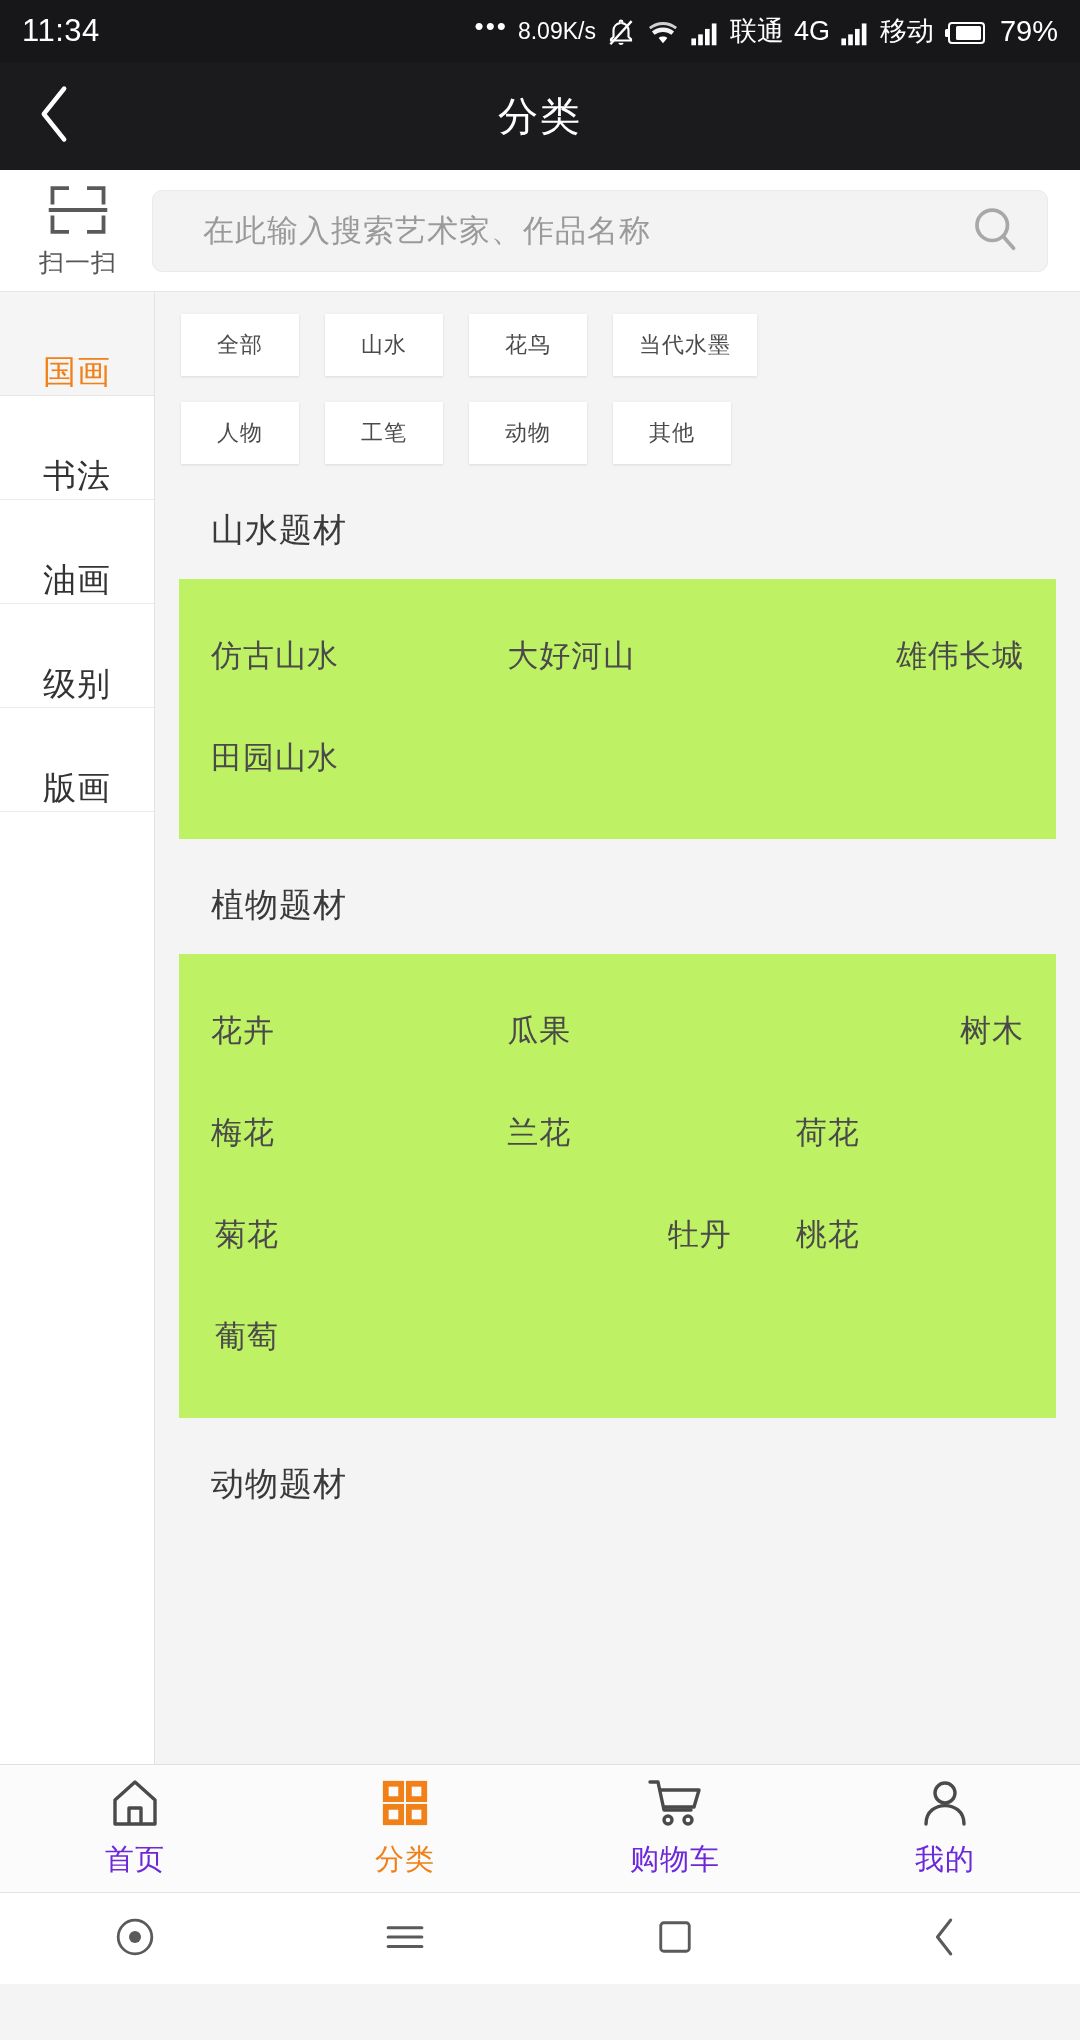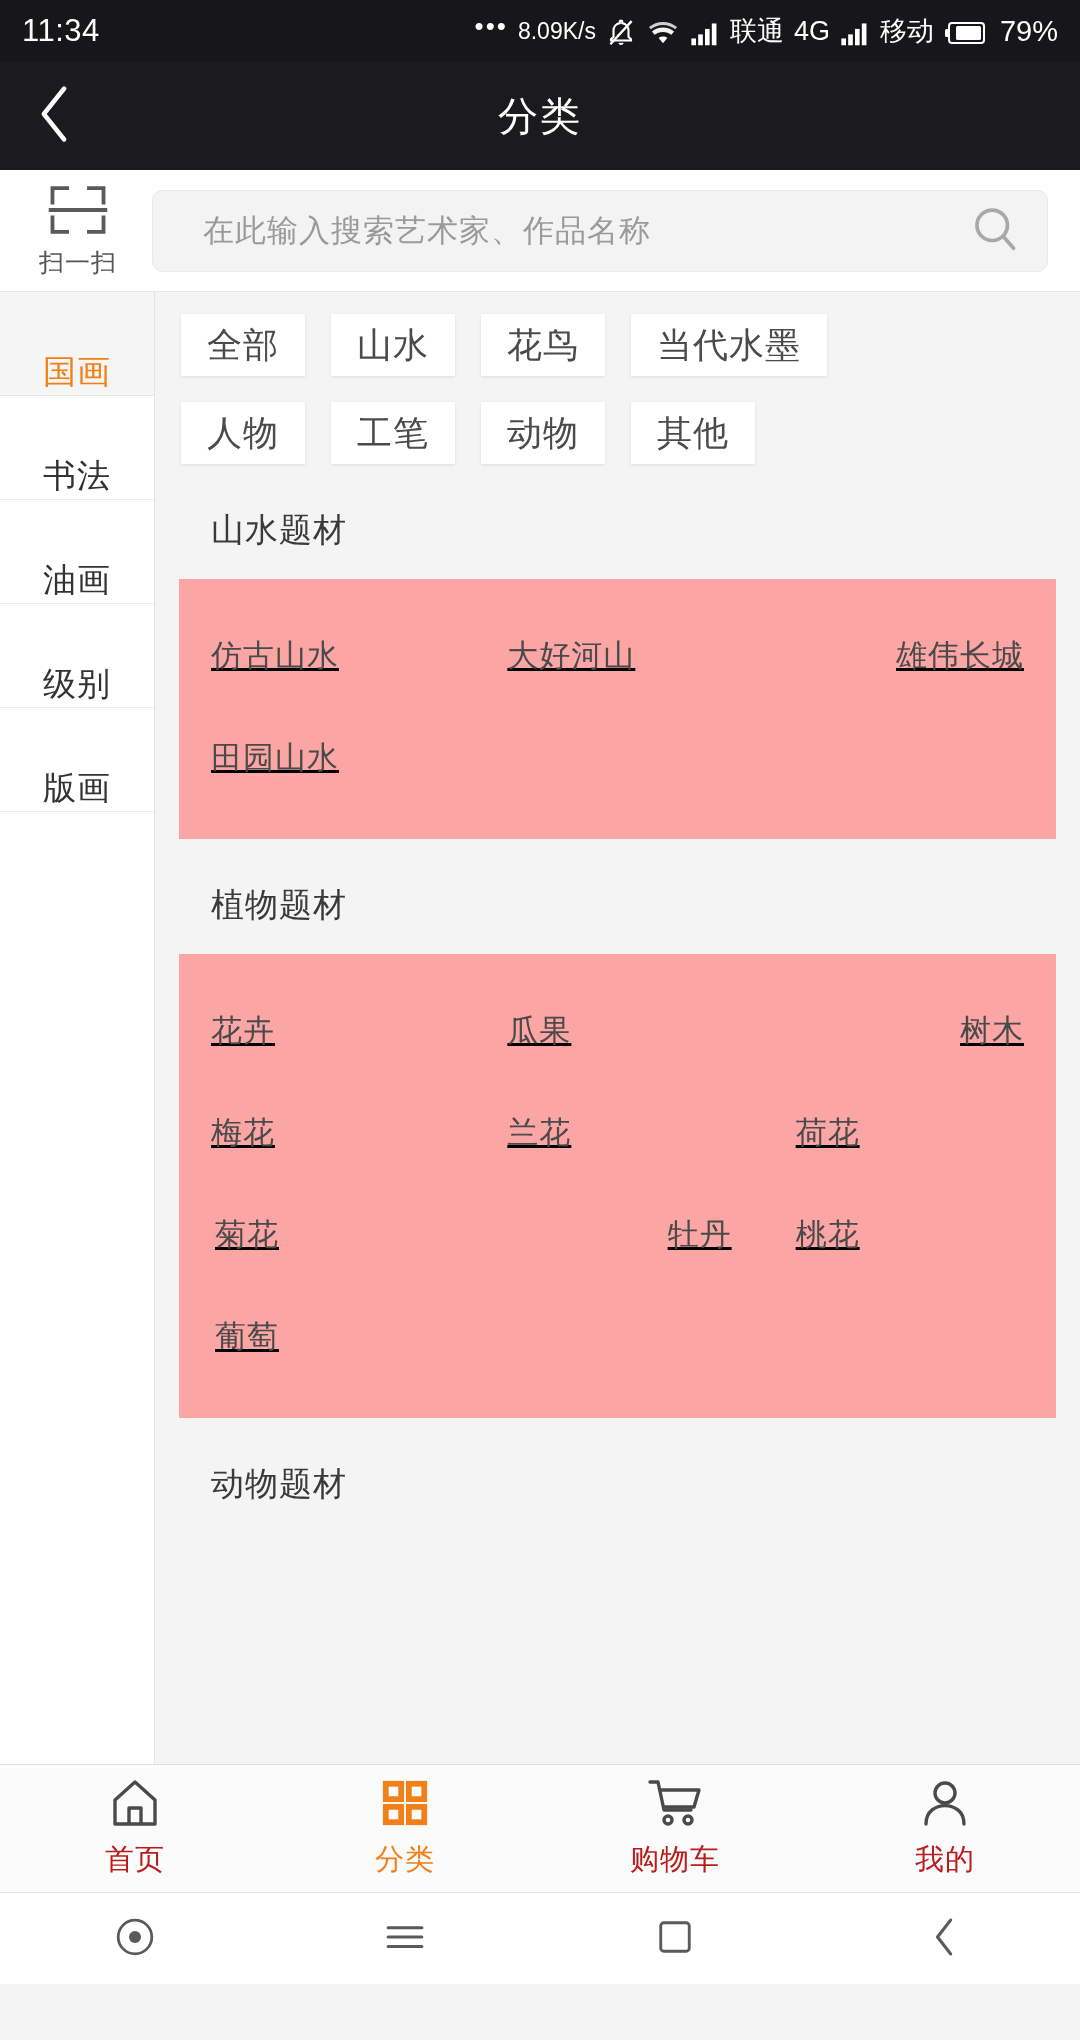--- a/index.html
+++ b/index.html
@@ -67,47 +67,47 @@
   }
   .side-item.active { color:#f08017; background:#f5f5f5; border-bottom-color:#e6e6e6; }
 
   
   .content { flex:1 1 auto; background:#f4f4f4; overflow:hidden; position:relative; }
   .chiprow { display:flex; padding:0 0 0 26px; gap:0; }
   .chiprow.r1 { padding-top:22px; }
   .chiprow.r2 { padding-top:26px; }
   .chip {
     background:#ffffff; height:62px; display:flex; align-items:center;
-    justify-content:center; font-size:35px; color:#4b4b4b; letter-spacing:1px;
+    justify-content:center; font-size:22px; color:#4b4b4b; letter-spacing:1px;
     box-shadow:0 1px 3px rgba(0,0,0,0.10); margin-right:26px; padding:0 26px;
     min-width:118px;
   }
 
   .section-title {
     font-size:33px; color:#3a3a3a; letter-spacing:1px;
     padding:44px 0 26px 56px;
   }
-  .card { background:#fca5a5; margin:0 24px 0 24px; padding:26px 0 30px 0;text-decoration:underline; }
+  .card { background:#bef264; margin:0 24px 0 24px; padding:26px 0 30px 0; }
   .grid3 { display:grid; grid-template-columns:1fr 1fr 1fr; }
   .grid-cell {
     height:102px; display:flex; align-items:center;
     font-size:31px; color:#4a4a4a; letter-spacing:1px;
   }
   .grid-cell.c0 { justify-content:flex-start; padding-left:32px; }
   .grid-cell.c1 { justify-content:flex-start; padding-left:36px; }
   .grid-cell.c2 { justify-content:flex-end; padding-right:32px; }
   .grid-cell.empty { visibility:hidden; }
 
   
   .tabbar {
     height:128px; background:#fbfbfb; border-top:1px solid #e0e0e0;
     display:flex; flex:0 0 auto;
   }
   .tab { flex:1; display:flex; flex-direction:column; align-items:center; justify-content:center; gap:8px; }
-  .tab-label { font-size:29px; color:#b91c1c; letter-spacing:1px; }
+  .tab-label { font-size:29px; color:#6d28d9; letter-spacing:1px; }
   .tab.active .tab-label { color:#f08017; }
 
   
   .androidnav {
     height:92px; background:#ffffff; border-top:1px solid #e4e4e4;
     display:flex; align-items:center; flex:0 0 auto;
   }
   .anav { flex:1; display:flex; align-items:center; justify-content:center; }
 </style>
 </head>

